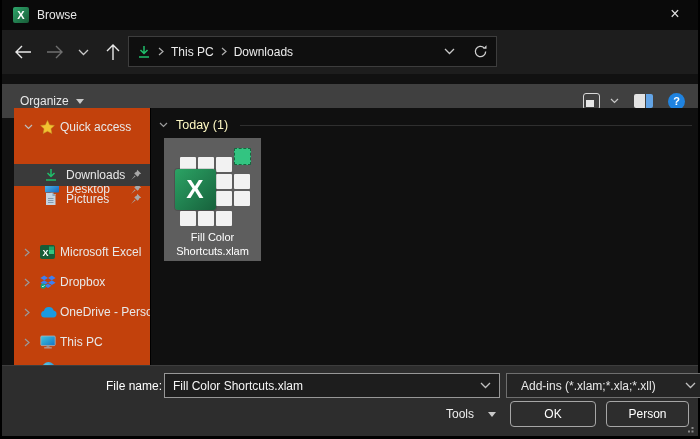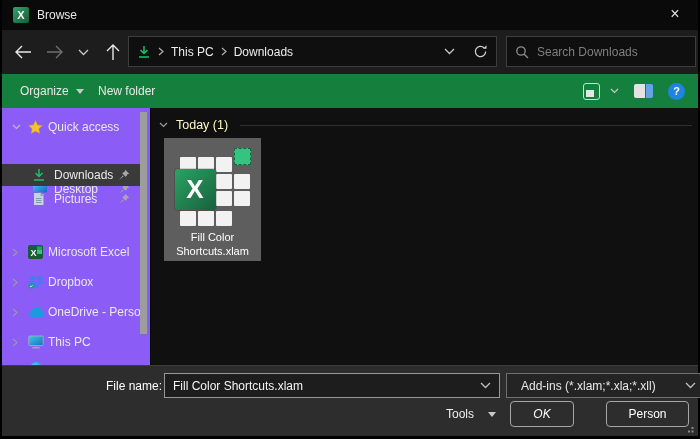--- a/index.html
+++ b/index.html
@@ -25,35 +25,35 @@
   .box { position:absolute; top:6px; height:31px; background:#0f0f0f; border:1px solid #3d3d3d;
          display:flex; align-items:center; padding:0 8px; }
   .addr-seg { color:#ececec; font-size:12px; white-space:nowrap; }
   .addr-sep { margin:0 7px; display:flex; }
   .spacer { flex:1; }
   .search-input { background:transparent; border:none; outline:none; color:#bdbdbd; font-size:12px;
                   width:130px; margin-left:8px; font-family:"Liberation Sans",sans-serif; }
   .search-input::placeholder { color:#7f7f7f; }
 
   
-  .toolbar { position:absolute; top:74px; left:0; right:0; height:34px; background:#15803d; }
+  .toolbar { position:absolute; top:84px; left:0; right:0; height:34px; background:#404040; }
   .tool-item { position:absolute; top:0; height:34px; display:flex; align-items:center; gap:7px;
                color:#e8e8e8; font-size:12px; }
   .tri { width:0; height:0; border-left:4px solid transparent; border-right:4px solid transparent;
          border-top:5px solid #c9c9c9; }
   .view-icon { width:17px; height:17px; border:1.5px solid #d8d8d8; border-radius:3px; position:relative; }
   .view-icon::after { content:""; position:absolute; left:2px; bottom:2px; width:8px; height:7px; background:#e6e6e6; }
   .pane-icon { width:19px; height:14px; border-radius:2px; overflow:hidden; display:flex; }
   .pane-icon .l { width:11px; background:#e3e3e3; }
   .pane-icon .r { flex:1; background:#63a4e6; margin-left:1px; }
   .help-icon { width:17px; height:17px; border-radius:50%; background:#1f83e0; color:#fff;
                font-size:11px; font-weight:bold; text-align:center; line-height:17px; }
 
   
-  .sidebar { position:absolute; top:108px; left:0; width:148px; bottom:71px; background:#8b5cf6; overflow:hidden; }
+  .sidebar { position:absolute; top:108px; left:12px; width:148px; bottom:71px; background:#c2410c; overflow:hidden; }
   .main { position:absolute; top:108px; left:148px; right:0; bottom:71px; background:#101010;
           border-left:1px solid #000; }
 
   .srow { position:absolute; left:0; width:138px; height:22px; display:flex; align-items:center;
           color:#e8e8e8; font-size:12px; }
   .srow.selected { background:#3a3a3a; }
   .srow .chev { position:absolute; left:10px; display:flex; }
   .srow .gicon { position:absolute; left:26px; display:flex; }
   .srow .cicon { position:absolute; left:30px; display:flex; }
   .srow .glabel { position:absolute; left:46px; white-space:nowrap; }
@@ -83,21 +83,21 @@
   .combo.fname { left:162px; width:336px; border:1px solid #979797; }
   .combo.ftype { left:504px; width:199px; border:1px solid #6f6f6f; background:#242424;padding-left:14px; }
   .combo input { flex:1; background:transparent; border:none; outline:none; color:#f5f5f5; font-size:12px;
                  font-family:"Liberation Sans",sans-serif; }
   .combo .txt { flex:1; color:#e8e8e8; font-size:12px; white-space:nowrap; overflow:hidden; }
   .tools { position:absolute; left:438px; top:35px; height:26px; display:flex; align-items:center; gap:14px;
            color:#eee; font-size:12px; padding:0 6px; }
   .btn { position:absolute; top:35px; height:26px; background:transparent; border:1px solid #a6a6a6;
          border-radius:4px; color:#fff; font-size:12px; text-align:center;
          font-family:"Liberation Sans",sans-serif; }
-  .btn.ok { left:508px; width:64px;font-style:italic; }
+  .btn.ok { left:508px; width:86px; }
   .btn.cancel { left:604px; width:83px; }
   .grip { position:absolute; right:4px; bottom:3px; }
 </style>
 </head>
 <body>
 
 <div class="window">
 
   <div class="titlebar">
     <div class="excel-logo">X</div>
@@ -151,36 +151,26 @@
           </svg>
       </span>
       <span style="display:flex;">
         <svg width="15" height="15" viewBox="0 0 16 16">
           <path d="M13.5 8 a5.5 5.5 0 1 1 -1.7-3.95" stroke="#d0d0d0" stroke-width="1.4" fill="none"></path>
           <path d="M14.4 1.2 V5 H10.6 Z" fill="#d0d0d0"></path>
         </svg>
       </span>
     </div>
 
-    <div class="box" style="left:504px;width:190px;">
-      <svg width="14" height="14" viewBox="0 0 14 14">
-        <circle cx="6" cy="6" r="4.2" stroke="#8f8f8f" stroke-width="1.3" fill="none"></circle>
-        <path d="M9.2 9.2 L13 13" stroke="#8f8f8f" stroke-width="1.3"></path>
-      </svg>
-      <input class="search-input" type="text" placeholder="Search Downloads" style="">
-    </div>
   </div>
 
   <div class="toolbar">
     <div class="tool-item" style="left:18px;">
       <span>Organize</span>
       <span class="tri"></span>
-    </div>
-    <div class="tool-item" style="left:96px;">
-      <span>New folder</span>
     </div>
     <div class="tool-item" style="left:581px;">
       <span class="view-icon"></span>
     </div>
     <div class="tool-item" style="left:608px;">
       <svg width="9" height="6" viewBox="0 0 9 6">
           <path d="M1 1 L4.5 4.5 L8 1" stroke="#c8c8c8" stroke-width="1.2" fill="none"></path>
         </svg>
     </div>
     <div class="tool-item" style="left:632px;">

